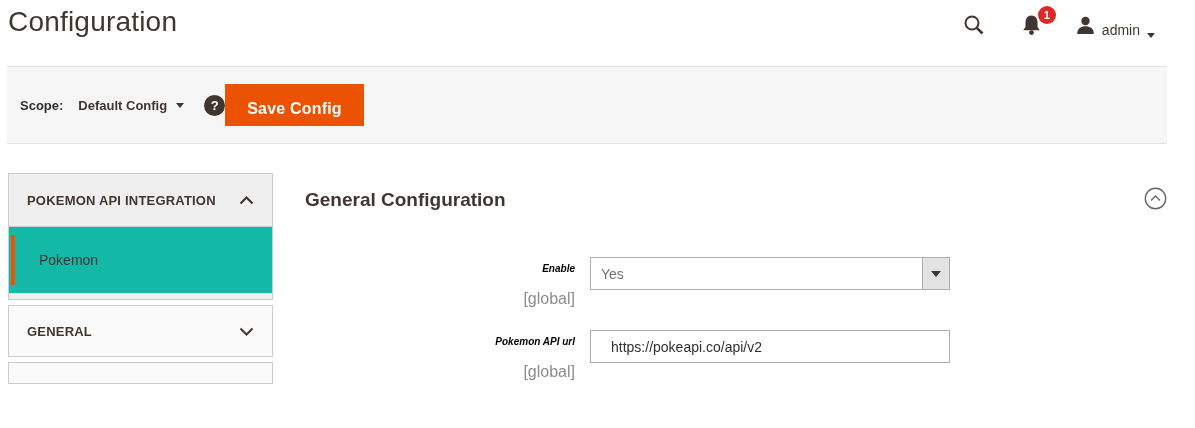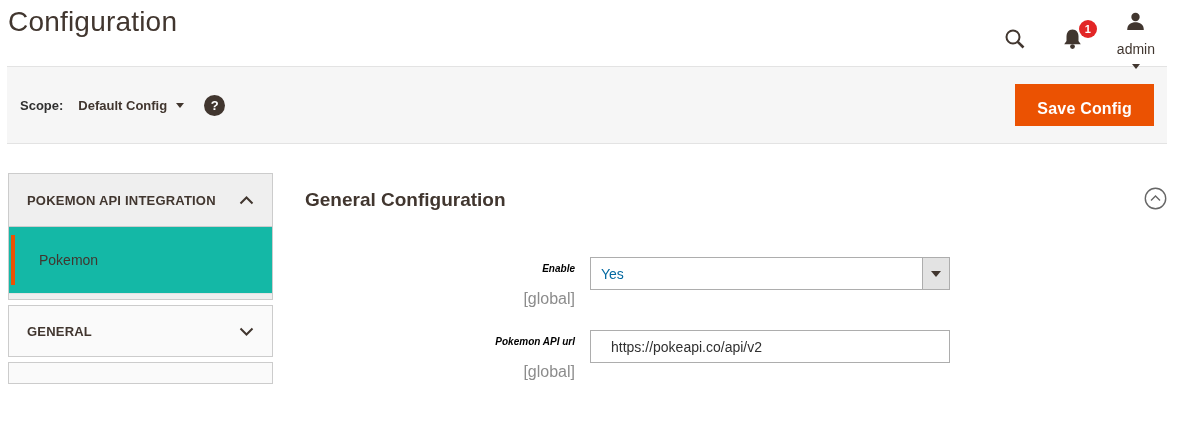--- a/index.html
+++ b/index.html
@@ -9,30 +9,30 @@
   
   .page-header { height:66px; display:flex; justify-content:space-between;
     align-items:flex-start; padding:6px 40px 0 8px; background:#fff; }
   .page-title { font-size:28px; font-weight:400; color:#41362f; letter-spacing:.2px; }
   .header-actions { display:flex; align-items:center; gap:32px; margin-top:6px; }
   .icon-btn { background:none; border:none; cursor:pointer; position:relative;
     display:flex; align-items:center; padding:2px; }
   .badge { position:absolute; top:-6px; right:-12px; min-width:18px; height:18px;
     border-radius:9px; background:#e22626; color:#fff; font-size:11px; font-weight:700;
     display:flex; align-items:center; justify-content:center; padding:0 4px; }
-  .admin-group { display:flex; align-items:center; gap:7px; background:none;
-    border:none; cursor:pointer;flex-direction:column; }
+  .admin-group { display:flex; align-items:flex-end; gap:7px; background:none;
+    border:none; cursor:pointer; }
   .admin-name { font-size:14px; color:#41362f; }
   .caret-down { width:0; height:0; border-left:4px solid transparent;
     border-right:4px solid transparent; border-top:5px solid #41362f; }
 
   
   .scope-bar { margin:0 28px 0 7px; height:78px; background:#f6f6f6;
     border-top:1px solid #e3e3e3; border-bottom:1px solid #e3e3e3;
-    display:flex; align-items:center; justify-content:space-between;
+    display:flex; align-items:center; justify-content:flex-start;
     padding:0 13px; }
   .scope-left { display:flex; align-items:center; }
   .scope-label { font-size:13px; font-weight:700; color:#303030; }
   .scope-switcher { display:flex; align-items:center; gap:9px; background:none;
     border:none; cursor:pointer; margin-left:15px; font-size:13px; color:#41362f;font-weight:bold; }
   .scope-switcher .caret-down { border-top-color:#41362f; }
   .help-btn { width:21px; height:21px; border-radius:50%; background:#41362f;
     color:#fff; font-size:13px; font-weight:700; border:none; cursor:pointer;
     margin-left:20px; display:flex; align-items:center; justify-content:center; }
   .save-btn { background:#eb5202; color:#fff; border:none; cursor:pointer;
@@ -70,21 +70,21 @@
   .field-row { display:flex; margin-top:44px; }
   .field-row + .field-row { margin-top:22px; }
   .field-label { width:270px; text-align:right; padding-top:6px; }
   .field-label .lbl { display:block; font-size:10px; font-weight:600; color:#000000;font-style:italic; }
   .field-label .scope-note { display:block; font-size:16px; color:#8c8c8c;
     margin-top:16px; }
   .field-control { width:360px; margin-left:15px; }
 
   .ui-select { position:relative; width:100%; height:33px; border:1px solid #adadad;
     background:#fff; display:flex; align-items:center; padding-left:10px;
-    font-size:14px; color:#0369a1; cursor:pointer; }
+    font-size:14px; color:#737373; cursor:pointer; }
   .select-arrow { position:absolute; top:0; right:0; bottom:0; width:27px;
     background:#e3e3e3; border-left:1px solid #adadad; display:flex;
     align-items:center; justify-content:center; }
   .select-arrow .tri { width:0; height:0; border-left:5px solid transparent;
     border-right:5px solid transparent; border-top:6px solid #41362f; }
 
   .text-input { width:100%; height:33px; border:1px solid #adadad; padding:0 20px;
     font-size:14px; color:#303030; font-family:inherit; background:#fff; }
 </style>
 </head>

